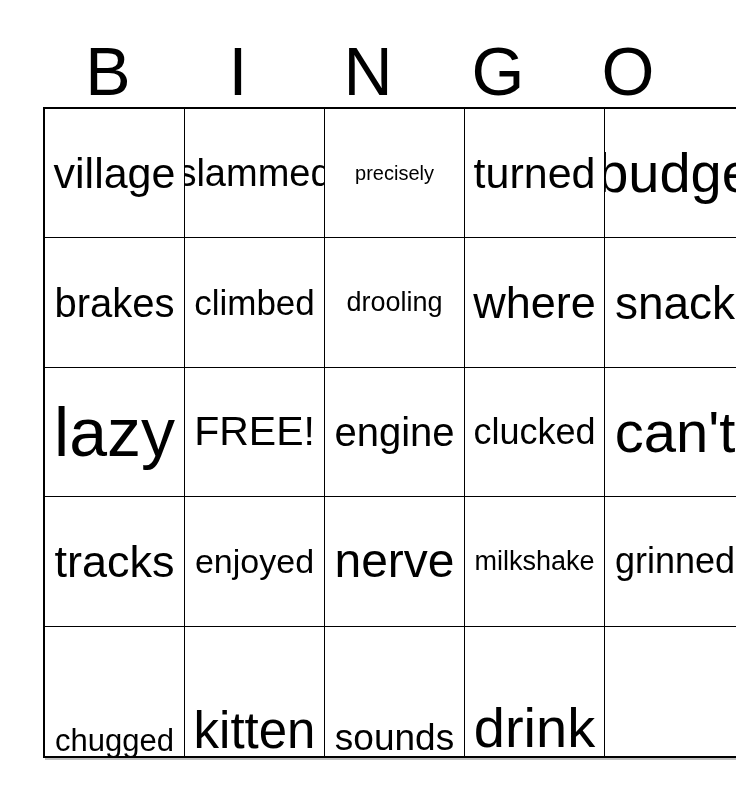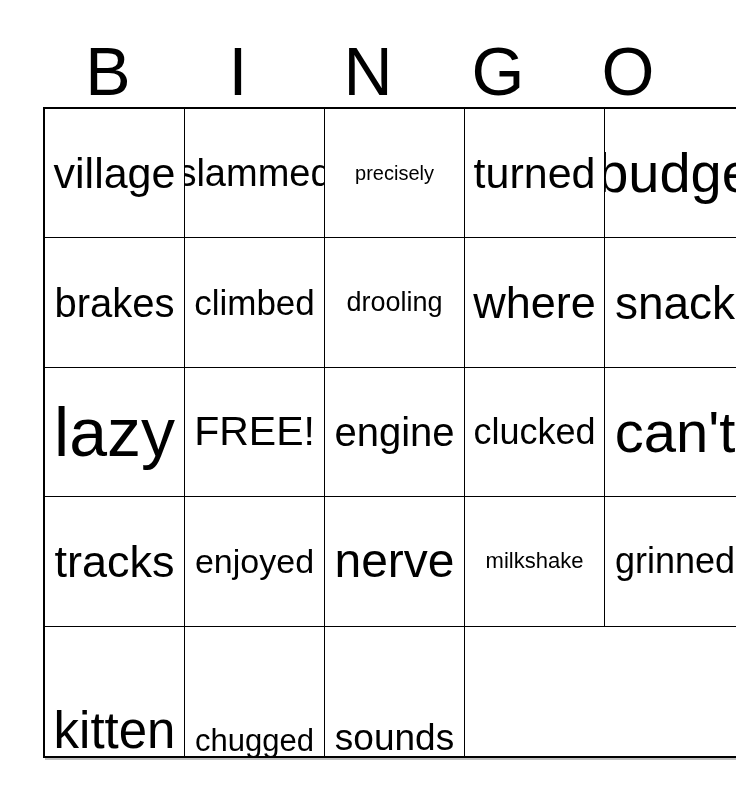--- a/index.html
+++ b/index.html
@@ -128,30 +128,33 @@
     <div class="cell">
         <span class="word" style="font-size: 45px;">tracks</span>
       </div>
     <div class="cell">
         <span class="word" style="font-size: 34px;">enjoyed</span>
       </div>
     <div class="cell">
         <span class="word" style="font-size: 48px;">nerve</span>
       </div>
     <div class="cell">
-        <span class="word" style="font-size: 22px;">milkshake</span>
+        <span class="word" style="font-size: 27px;">milkshake</span>
       </div>
 
     <div class="cell">
         <span class="word" style="font-size: 36px;">grinned</span>
       </div>
     <div class="cell">
+        <span class="word" style="font-size: 31px;">chugged</span>
+      </div>
+    <div class="cell">
         <span class="word" style="font-size: 51px;">kitten</span>
       </div>
     <div class="cell">
-        <span class="word" style="font-size: 31px;">chugged</span>
+        <span class="word" style="font-size: 37px;">sounds</span>
       </div>
     <div class="cell">
-        <span class="word" style="font-size: 37px;">sounds</span>
+        <span class="word" style="font-size: 56px;">drink</span>
       </div>
 
   </div>
 </div>
 
 </body></html>

